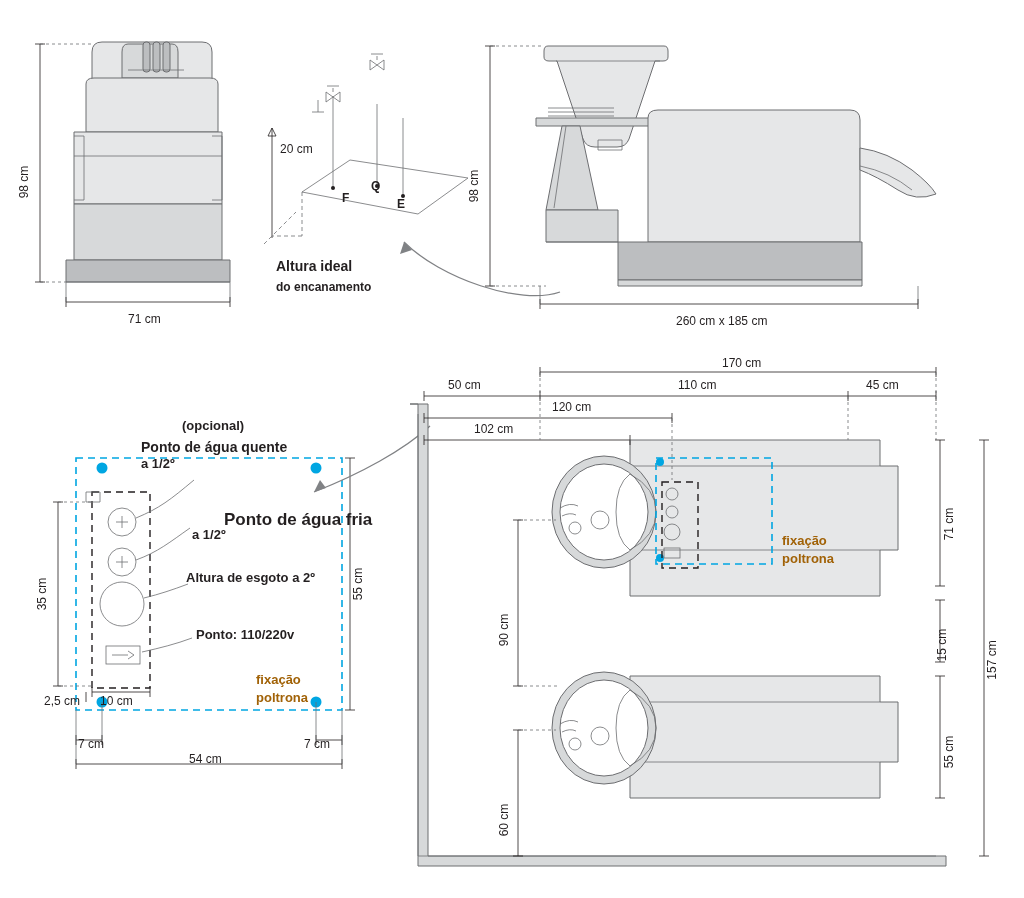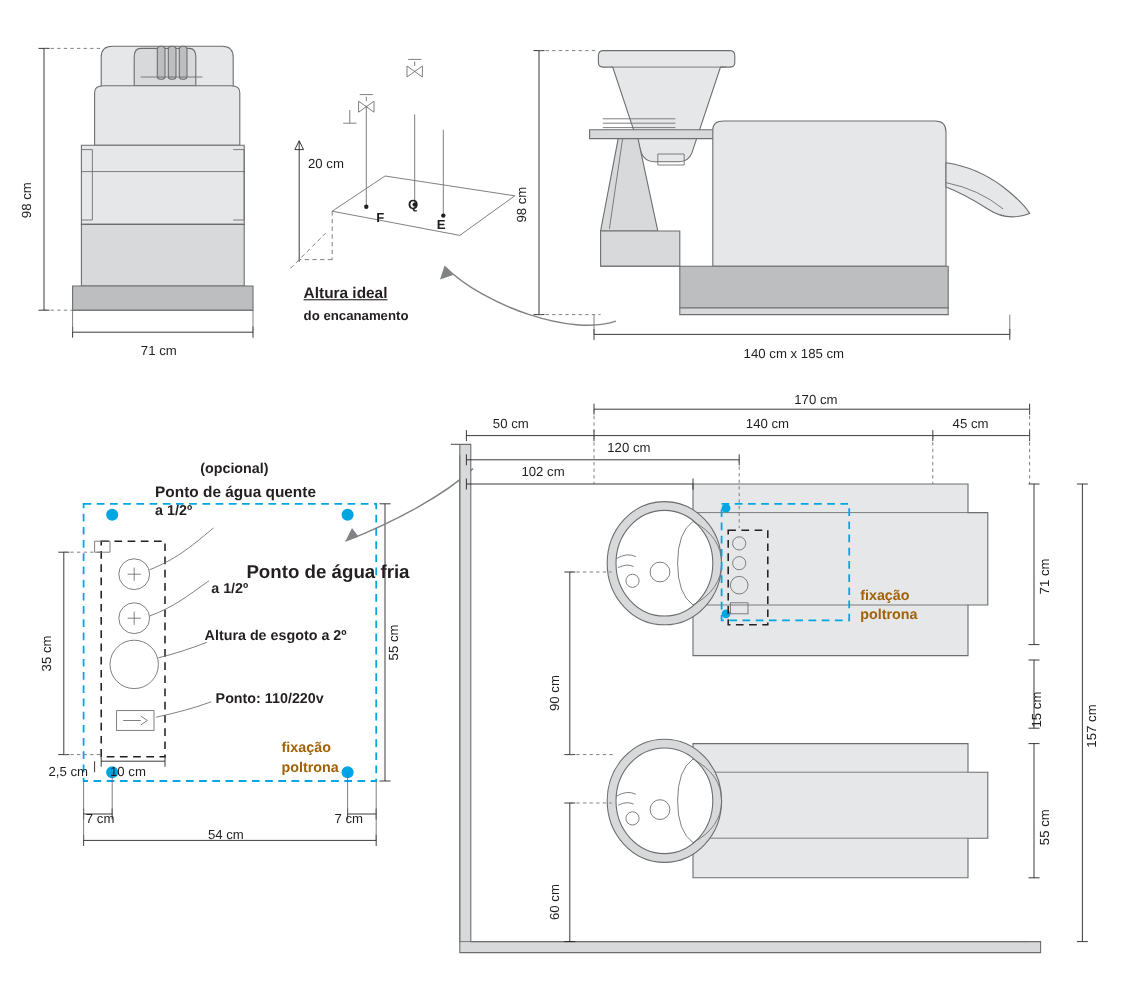--- a/index.html
+++ b/index.html
@@ -290,46 +290,46 @@
     </g>
   </svg>
 
   <div class="lbl vert" style="left:32px;top:182px;transform:rotate(-90deg) translate(-50%,-100%);">98 cm</div>
   <div class="lbl" style="left:128px;top:313px;">71 cm</div>
 
   <div class="lbl" style="left:280px;top:143px;">20 cm</div>
   <div class="lbl b" style="left:342px;top:192px;">F</div>
   <div class="lbl b" style="left:371px;top:180px;">Q</div>
   <div class="lbl b" style="left:397px;top:198px;">E</div>
-  <div class="lbl b" style="left:276px;top:258px;font-size:14px;text-decoration:underline;">Altura ideal</div>
+  <div class="lbl b" style="left:276px;top:258px;font-size:14px;">Altura ideal</div>
   <div class="lbl b" style="left:276px;top:281px;font-size:12px;">do encanamento</div>
 
   <div class="lbl vert" style="left:482px;top:186px;transform:rotate(-90deg) translate(-50%,-100%);">98 cm</div>
-  <div class="lbl" style="left:676px;top:315px;">140 cm x 185 cm</div>
+  <div class="lbl" style="left:676px;top:315px;">260 cm x 185 cm</div>
 
   <div class="lbl b" style="left:182px;top:419px;font-size:13px;">(opcional)</div>
   <div class="lbl b" style="left:141px;top:439px;font-size:14px;">Ponto de água quente</div>
   <div class="lbl b" style="left:141px;top:457px;font-size:13px;">a 1/2º</div>
   <div class="lbl b" style="left:192px;top:510px;font-size:17px;margin-left:32px;">Ponto de água fria</div>
   <div class="lbl b" style="left:192px;top:528px;font-size:13px;">a 1/2º</div>
   <div class="lbl b" style="left:186px;top:571px;font-size:13px;">Altura de esgoto a 2º</div>
   <div class="lbl b" style="left:196px;top:628px;font-size:13px;">Ponto: 110/220v</div>
   <div class="lbl cy" style="left:256px;top:673px;font-size:13px;">fixação</div>
   <div class="lbl cy" style="left:256px;top:691px;font-size:13px;">poltrona</div>
 
   <div class="lbl vert" style="left:50px;top:594px;transform:rotate(-90deg) translate(-50%,-100%);">35 cm</div>
   <div class="lbl vert" style="left:366px;top:584px;transform:rotate(-90deg) translate(-50%,-100%);">55 cm</div>
   <div class="lbl" style="left:44px;top:695px;">2,5 cm</div>
   <div class="lbl" style="left:100px;top:695px;">10 cm</div>
   <div class="lbl" style="left:78px;top:738px;">7 cm</div>
   <div class="lbl" style="left:304px;top:738px;">7 cm</div>
   <div class="lbl" style="left:189px;top:753px;">54 cm</div>
 
   <div class="lbl" style="left:722px;top:357px;">170 cm</div>
-  <div class="lbl" style="left:678px;top:379px;">140 cm</div>
+  <div class="lbl" style="left:678px;top:379px;">110 cm</div>
   <div class="lbl" style="left:448px;top:379px;text-align:center;">50 cm</div>
   <div class="lbl" style="left:866px;top:379px;">45 cm</div>
   <div class="lbl" style="left:552px;top:401px;">120 cm</div>
   <div class="lbl" style="left:474px;top:423px;">102 cm</div>
 
   <div class="lbl vert" style="left:957px;top:524px;transform:rotate(-90deg) translate(-50%,-100%);">71 cm</div>
   <div class="lbl vert" style="left:950px;top:645px;transform:rotate(-90deg) translate(-50%,-100%);">15 cm</div>
   <div class="lbl vert" style="left:957px;top:752px;transform:rotate(-90deg) translate(-50%,-100%);">55 cm</div>
   <div class="lbl vert" style="left:1000px;top:660px;transform:rotate(-90deg) translate(-50%,-100%);">157 cm</div>
   <div class="lbl vert" style="left:512px;top:630px;transform:rotate(-90deg) translate(-50%,-100%);">90 cm</div>

